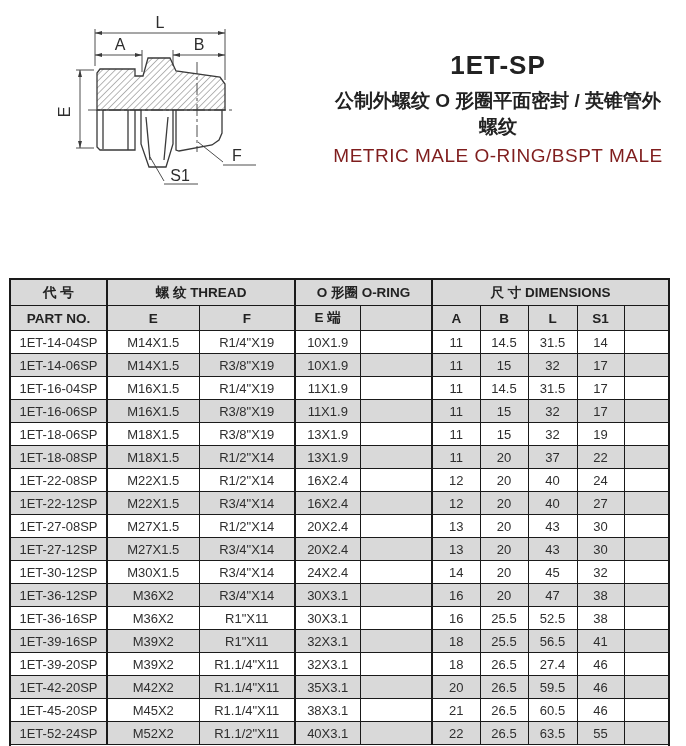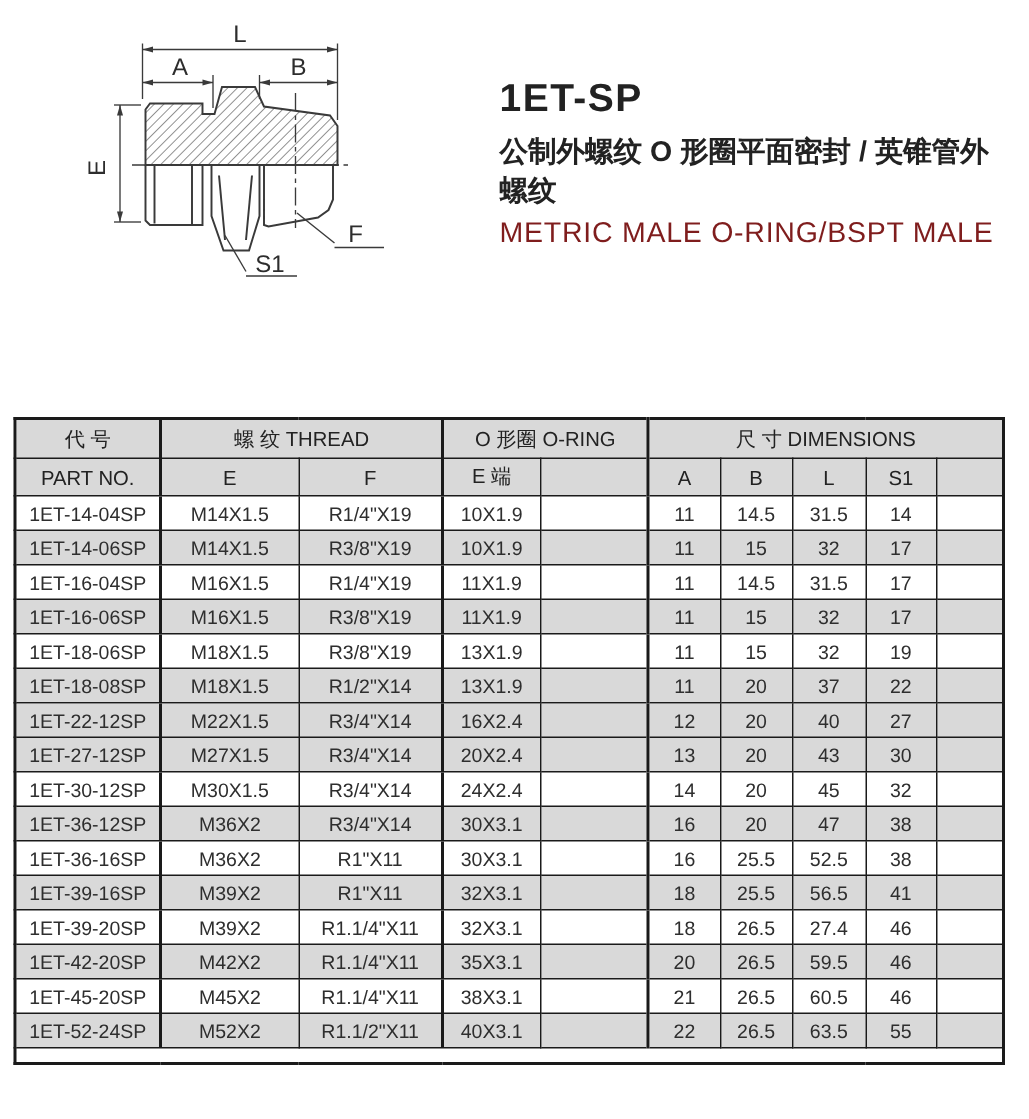--- a/index.html
+++ b/index.html
@@ -2,35 +2,35 @@
 <html><head>
 <meta charset="utf-8">
 <style>
   html,body{margin:0;padding:0;background:#ffffff;}
   .page{
     position:relative;width:686px;height:746px;background:#ffffff;
     font-family:"Liberation Sans", sans-serif;color:#2d2d2d;overflow:hidden;
   }
   
   .drawing{position:absolute;left:0;top:0;width:345px;height:235px;}
-  .titleblock{position:absolute;left:333px;top:50px;width:330px;}
+  .titleblock{position:absolute;left:333px;top:50px;width:330px;text-align:center;}
   .model{font-size:26px;font-weight:bold;letter-spacing:1px;color:#222;}
   .sub-cn{margin-top:7px;font-size:19px;font-weight:bold;color:#222;}
   .sub-en{margin-top:5px;font-size:19px;color:#7f1d1d;letter-spacing:.5px;}
   
   .spec-table{
     position:absolute;left:9px;top:278px;width:659px;
     border-collapse:collapse;table-layout:fixed;
     border:2px solid #1a1a1a;
   }
   .spec-table th,.spec-table td{
     border:1px solid #1a1a1a;text-align:center;vertical-align:middle;
     font-weight:normal;overflow:hidden;white-space:nowrap;
   }
-  .spec-table thead th{background:#d9d9d9;font-size:13.5px;color:#222;}
+  .spec-table thead th{background:#d9d9d9;font-size:13.5px;color:#222;font-weight:bold;}
   .spec-table tr.h1 th{height:23px;}
   .spec-table tr.h2 th{height:22px;}
   .spec-table tbody td{height:20px;font-size:13px;color:#2e2e2e;}
   .spec-table tbody tr.alt td{background:#d9d9d9;}
   
   .spec-table tr.h1 th + th{border-left-width:2px;margin-top:28px;}
   .spec-table tr.h2 th:nth-child(2),
   .spec-table tr.h2 th:nth-child(4),
   .spec-table tr.h2 th:nth-child(6),
   .spec-table tbody td:nth-child(2),
@@ -215,30 +215,54 @@
           <td>M18X1.5</td>
           <td>R1/2"X14</td>
           <td>13X1.9</td>
           <td></td>
           <td>11</td>
           <td>20</td>
           <td>37</td>
           <td>22</td>
           <td></td>
         </tr>
+        <tr>
+          <td>1ET-22-08SP</td>
+          <td>M22X1.5</td>
+          <td>R1/2"X14</td>
+          <td>16X2.4</td>
+          <td></td>
+          <td>12</td>
+          <td>20</td>
+          <td>40</td>
+          <td>24</td>
+          <td></td>
+        </tr>
         <tr class="alt">
           <td>1ET-22-12SP</td>
           <td>M22X1.5</td>
           <td>R3/4"X14</td>
           <td>16X2.4</td>
           <td></td>
           <td>12</td>
           <td>20</td>
           <td>40</td>
           <td>27</td>
+          <td></td>
+        </tr>
+        <tr>
+          <td>1ET-27-08SP</td>
+          <td>M27X1.5</td>
+          <td>R1/2"X14</td>
+          <td>20X2.4</td>
+          <td></td>
+          <td>13</td>
+          <td>20</td>
+          <td>43</td>
+          <td>30</td>
           <td></td>
         </tr>
         <tr class="alt">
           <td>1ET-27-12SP</td>
           <td>M27X1.5</td>
           <td>R3/4"X14</td>
           <td>20X2.4</td>
           <td></td>
           <td>13</td>
           <td>20</td>

